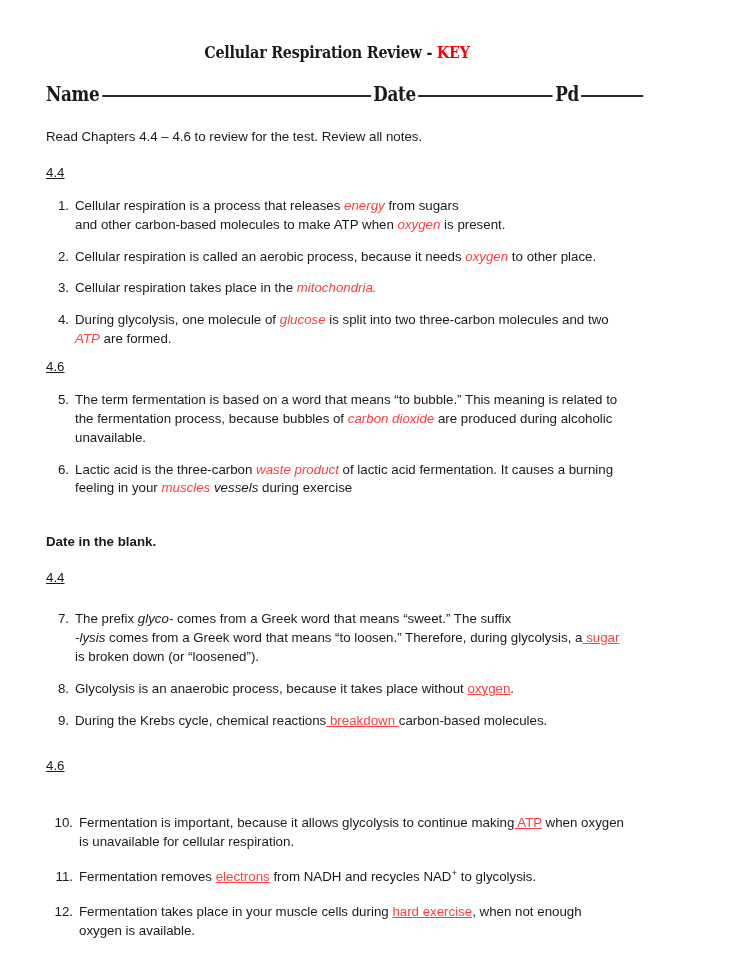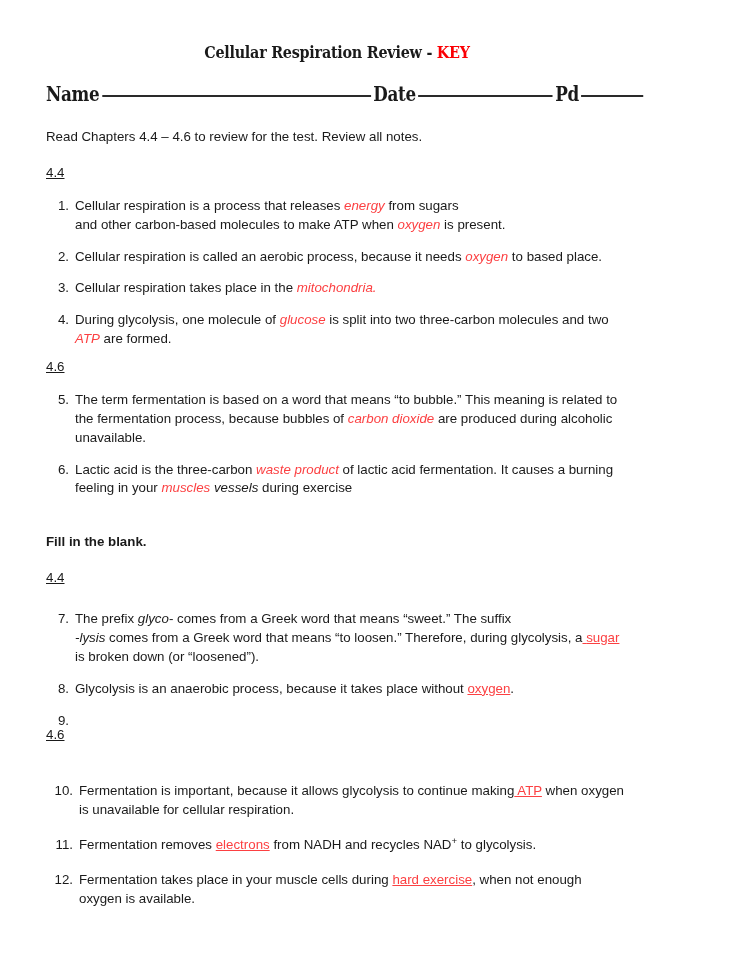--- a/index.html
+++ b/index.html
@@ -133,46 +133,46 @@
   <div class="body">
 
     <p class="plain">Read Chapters 4.4 – 4.6 to review for the test.  Review all notes.</p>
 
     <p class="sec">4.4</p>
 
     <div class="gap-md"></div>
 
     <ol class="nlist">
         <li><span class="num">1.</span><span><span>Cellular respiration is a process that releases </span><span class="ans">energy</span><span> from sugars</span><br><span>and other carbon-based molecules to make ATP when </span><span class="ans">oxygen</span><span> is present.</span></span></li>
-        <li><span class="num">2.</span><span><span>Cellular respiration is called an aerobic process, because it needs </span><span class="ans">oxygen</span><span> to based place.</span></span></li>
+        <li><span class="num">2.</span><span><span>Cellular respiration is called an aerobic process, because it needs </span><span class="ans">oxygen</span><span> to other place.</span></span></li>
         <li><span class="num">3.</span><span><span>Cellular respiration takes place in the </span><span class="ans">mitochondria.</span></span></li>
         <li><span class="num">4.</span><span><span>During glycolysis, one molecule of </span><span class="ans">glucose</span><span> is split into two three-carbon molecules and two </span><span class="ans">ATP</span><span> are formed.</span></span></li>
       </ol>
 
     <p class="sec" style="margin-top:-4px">4.6</p>
 
     <div class="gap-md"></div>
 
     <ol class="nlist">
         <li><span class="num">5.</span><span><span>The term fermentation is based on a word that means “to bubble.” This meaning is related to the fermentation process, because bubbles of </span><span class="ans">carbon dioxide</span><span> are produced during alcoholic unavailable.</span></span></li>
         <li><span class="num">6.</span><span><span>Lactic acid is the three-carbon </span><span class="ans">waste product</span><span> of lactic acid fermentation. It causes a burning feeling in your </span><span class="ans">muscles</span><span> </span><span class="ital">vessels</span><span> during exercise</span></span></li>
       </ol>
 
     <div class="gap-lg"></div>
 
-    <p class="plain bold">Fill in the blank.</p>
+    <p class="plain bold">Date in the blank.</p>
 
     <p class="sec">4.4</p>
 
     <div class="gap-lg"></div>
 
     <ol class="nlist">
         <li><span class="num">7.</span><span><span>The prefix </span><span class="ital">glyco</span><span>- comes from a Greek word that means “sweet.” The suffix</span><br><span class="ital">-lysis</span><span> comes from a Greek word that means “to loosen.” Therefore, during glycolysis, a</span><span class="blank-lead"> </span><span class="blank">sugar</span><span> is broken down (or “loosened”).</span></span></li>
         <li><span class="num">8.</span><span><span>Glycolysis is an anaerobic process, because it takes place without </span><span class="blank">oxygen</span><span>.</span></span></li>
-        <li><span class="num">9.</span></li>
+        <li><span class="num">9.</span><span><span> During the Krebs cycle, chemical reactions</span><span class="blank"> breakdown </span><span>carbon-based molecules.</span></span></li>
       </ol>
 
     <div class="gap-md"></div>
 
     <p class="sec">4.6</p>
 
     <div class="gap-lg"></div>
 
     <ol class="nlist wide">
         <li><span class="num">10.</span><span><span>Fermentation is important, because it allows glycolysis to continue making</span><span class="blank"> ATP</span><span> when oxygen is unavailable for cellular respiration.</span></span></li>

